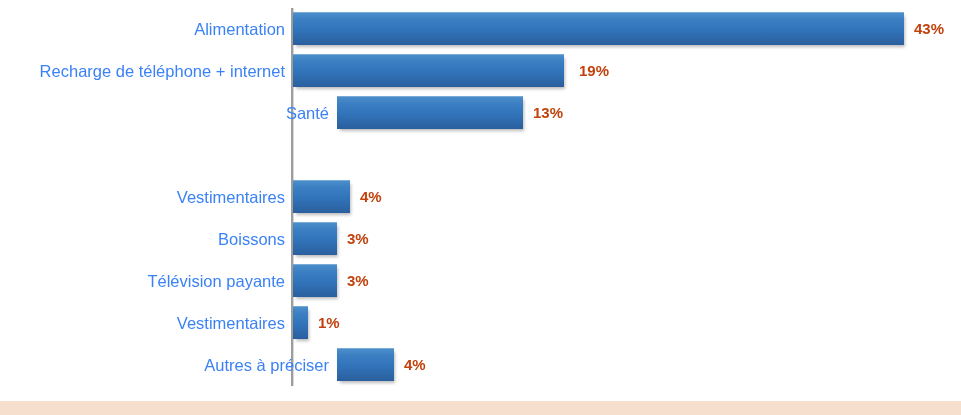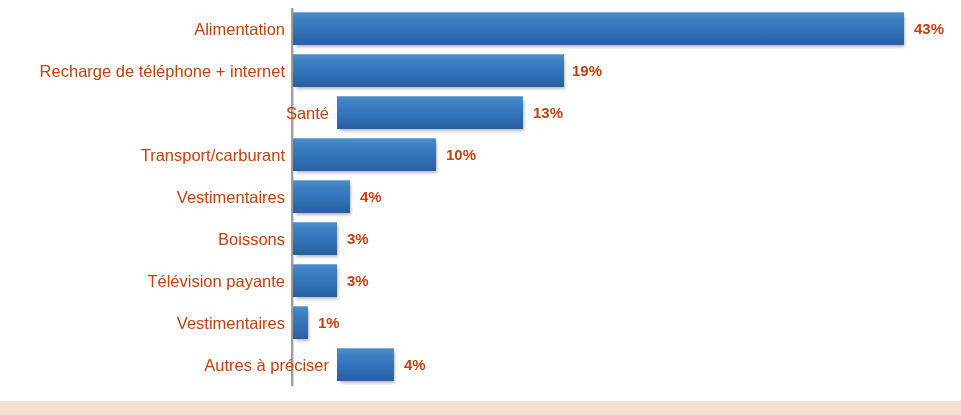--- a/index.html
+++ b/index.html
@@ -53,21 +53,21 @@
 
   .bar-label {
     position: absolute;
     right: 676px;           
     top: 0;
     width: 285px;
     height: 42px;
     line-height: 42px;
     text-align: right;
     font-size: 16.5px;
-    color: #c2410c;
+    color: #3b82f6;
     white-space: nowrap;
   }
 
   .bar-track {
     position: absolute;
     left: 293px;
     top: 0;
     height: 42px;
   }
 
@@ -121,39 +121,32 @@
       <div class="bar-track">
         <div class="bar-rect" style="width:611px;"></div>
         <div class="bar-value" style="left:621px;">43%</div>
       </div>
     </div>
 
     <div class="bar-row" style="top:50px;">
       <div class="bar-label">Recharge de téléphone + internet</div>
       <div class="bar-track">
         <div class="bar-rect" style="width:271px;"></div>
-        <div class="bar-value" style="left:279px;">19%</div>
+        <div class="bar-value" style="left:286px;">19%</div>
       </div>
     </div>
 
     <div class="bar-row" style="top:92px;margin-left:44px;">
       <div class="bar-label">Santé</div>
       <div class="bar-track">
         <div class="bar-rect" style="width:186px;"></div>
         <div class="bar-value" style="left:196px;">13%</div>
       </div>
     </div>
 
-    <div class="bar-row" style="top:134px;">
-      <div class="bar-label">Transport/carburant</div>
-      <div class="bar-track">
-        <div class="bar-rect" style="width:143px;"></div>
-        <div class="bar-value" style="left:153px;">10%</div>
-      </div>
-    </div>
 
     <div class="bar-row" style="top:176px;">
       <div class="bar-label">Vestimentaires</div>
       <div class="bar-track">
         <div class="bar-rect" style="width:57px;"></div>
         <div class="bar-value" style="left:67px;">4%</div>
       </div>
     </div>
 
     <div class="bar-row" style="top:218px;">

